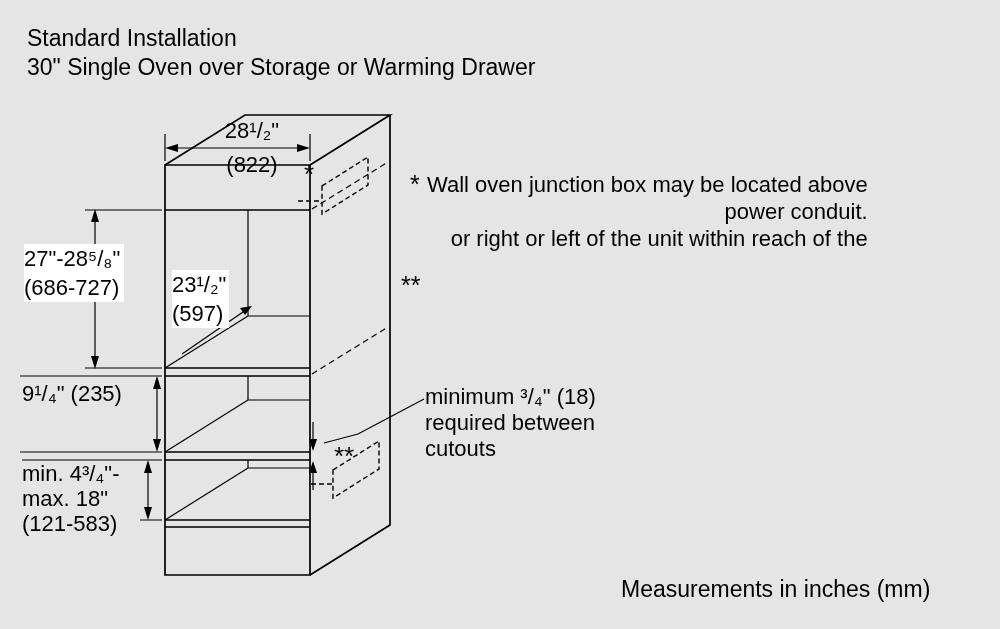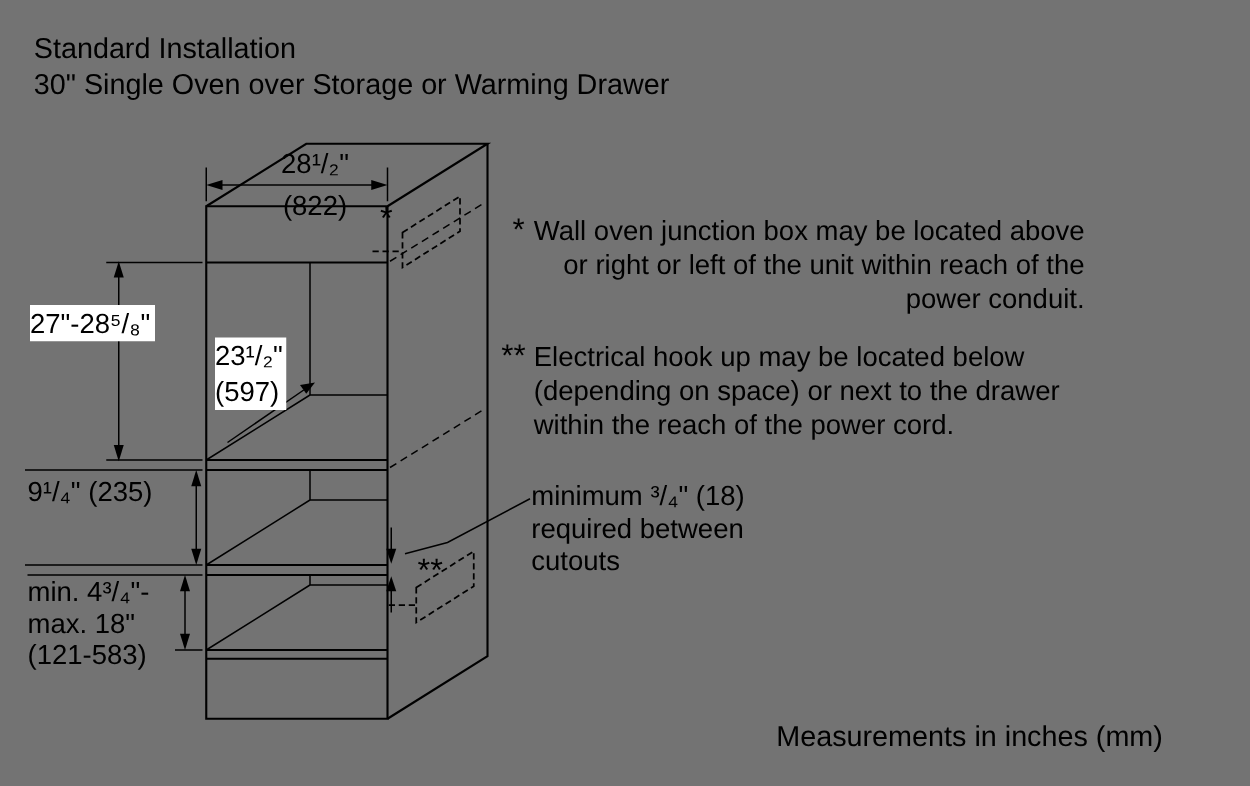--- a/index.html
+++ b/index.html
@@ -1,18 +1,18 @@
 <!DOCTYPE html>
 <html><head>
 <meta charset="utf-8">
 <style>
   * { margin:0; padding:0; box-sizing:border-box; }
   html,body { background:#fff; }
   .page {
-    position:relative; width:1000px; height:629px; background:#737373;
+    position:relative; width:1000px; height:629px; background:#e5e5e5;
     font-family:"Liberation Sans","DejaVu Sans",sans-serif; color:#000; overflow:hidden;
   }
   .page svg { position:absolute; left:0; top:0; }
   .lbl { position:absolute; font-size:22px; line-height:27px; white-space:nowrap; }
   .title { position:absolute; left:27px; top:24px; font-size:23px; line-height:29px; }
   .dim-width-in { left:192px; top:117px; width:120px; text-align:center; }
   .dim-width-mm { left:192px; top:151px; width:120px; text-align:center; }
   .dim-height  { left:24px;  top:244px; line-height:29px; background:#fff; padding-right:4px; }
   .dim-depth   { left:172px; top:270px; line-height:29px; background:#fff; padding-right:3px; }
   .dim-drawer  { left:22px;  top:380px; }
@@ -115,20 +115,21 @@
   <header class="title">
     <div>Standard Installation</div>
     <div>30" Single Oven over Storage or Warming Drawer</div>
   </header>
 
   <div class="lbl dim-width-in">28¹/₂"</div>
   <div class="lbl dim-width-mm">(822)</div>
 
   <div class="lbl dim-height">
     <div>27"-28⁵/₈"</div>
+    <div>(686-727)</div>
   </div>
 
   <div class="lbl dim-depth">
     <div>23¹/₂"</div>
     <div>(597)</div>
   </div>
 
   <div class="lbl dim-drawer">9¹/₄" (235)</div>
 
   <div class="lbl dim-bottom">
@@ -136,30 +137,25 @@
     <div>max. 18"</div>
     <div>(121-583)</div>
   </div>
 
   <div class="lbl star1">*</div>
   <div class="lbl star2">**</div>
 
   <div class="lbl note-marker note1-marker">*</div>
   <div class="lbl note1">
     <div>Wall oven junction box may be located above</div>
+    <div>power conduit.</div>
     <div>or right or left of the unit within reach of the</div>
-    <div>power conduit.</div>
   </div>
 
   <div class="lbl note-marker note2-marker">**</div>
-  <div class="lbl note2">
-    <div>Electrical hook up may be located below</div>
-    <div>(depending on space) or next to the drawer</div>
-    <div>within the reach of the power cord.</div>
-  </div>
 
   <div class="lbl note3">
     <div>minimum ³/₄" (18)</div>
     <div>required between</div>
     <div>cutouts</div>
   </div>
 
   <div class="lbl footer">Measurements in inches (mm)</div>
 
 </div>

